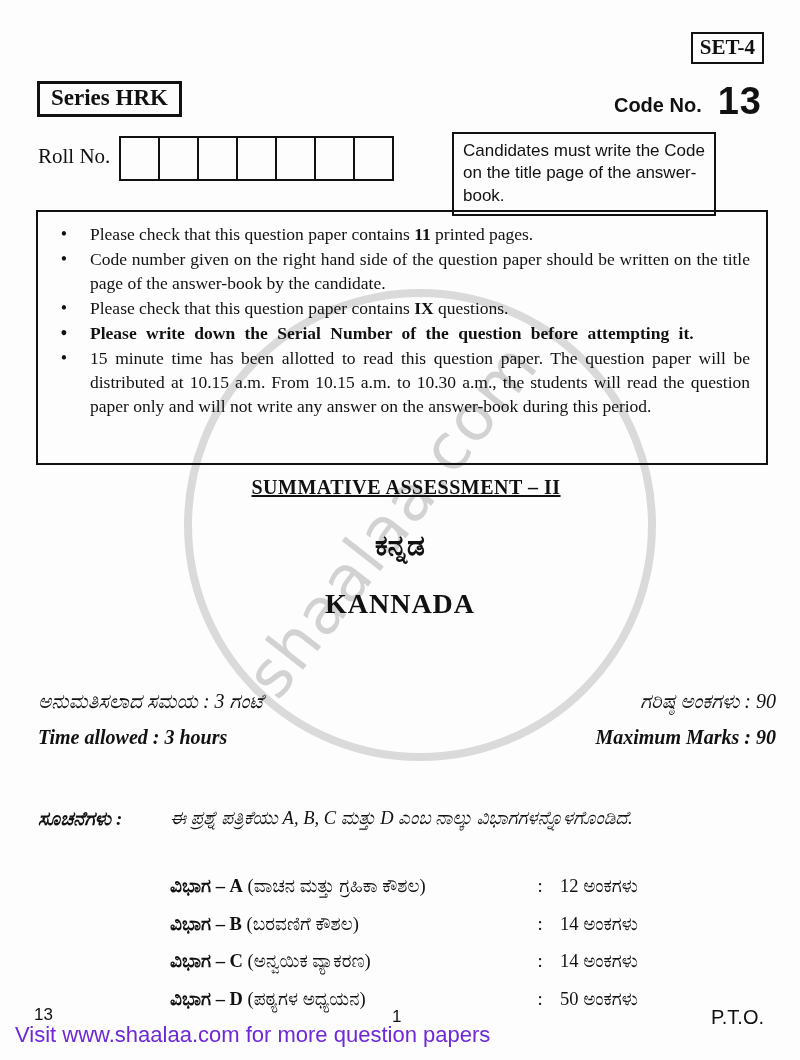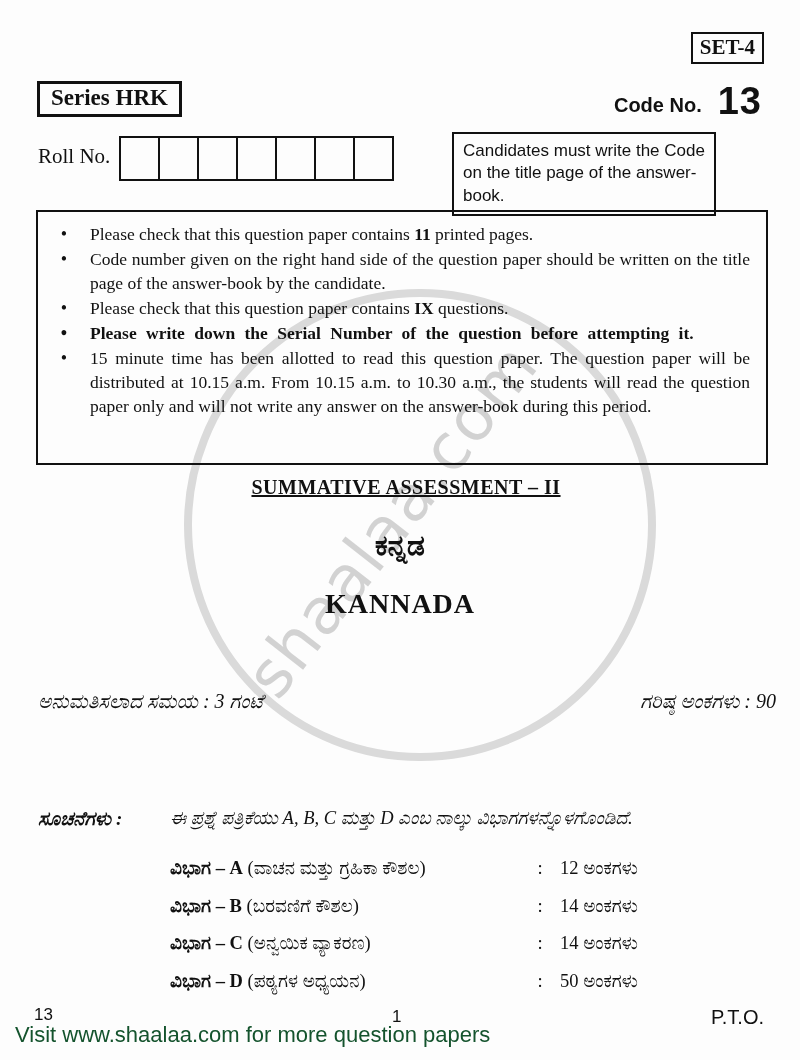--- a/index.html
+++ b/index.html
@@ -132,21 +132,21 @@
   
   .instr-label {
     position: absolute; left: 38px; top: 808px;
     font-weight: bold; font-style: italic; font-size: 19px;
   }
   .instr-intro {
     position: absolute; left: 170px; top: 808px;
     font-style: italic; font-size: 18.5px;
   }
   .instr-sections {
-    position: absolute; left: 170px; top: 850px; right: 120px;
+    position: absolute; left: 170px; top: 868px; right: 120px;
   }
   .instr-row {
     display: grid;
     grid-template-columns: 350px 40px 1fr;
     height: 37.5px;
     align-items: center;
     font-size: 18.5px;
   }
   .instr-row .sec-name { font-weight: bold; }
   .instr-row .sec-colon { text-align: center; }
@@ -160,21 +160,21 @@
     position: absolute; left: 392px; top: 1007px;
     font-family: "Liberation Sans", sans-serif; font-size: 17px;
   }
   .footer-pto {
     position: absolute; right: 36px; top: 1006px;
     font-family: "Liberation Sans", sans-serif; font-size: 20px;
   }
   .footer-visit {
     position: absolute; left: 15px; top: 1022px;
     font-family: "Liberation Sans", sans-serif; font-size: 22px;
-    color: #14532d; z-index: 2;
+    color: #6d28d9; z-index: 2;
     white-space: nowrap;
   }
 </style>
 </head>
 <body>
 
 <div class="page">
 
   <div class="wm-ring"></div>
   <div class="wm-text">shaalaa.com</div>
@@ -232,20 +232,24 @@
 
     </div>
 
     <div class="title-assessment">SUMMATIVE ASSESSMENT – II</div>
     <div class="title-kn">ಕನ್ನಡ</div>
     <div class="title-en">KANNADA</div>
 
     <div class="meta-row meta-kn">
       <span>ಅನುಮತಿಸಲಾದ ಸಮಯ : 3 ಗಂಟೆ</span>
       <span>ಗರಿಷ್ಠ ಅಂಕಗಳು : 90</span>
+    </div>
+    <div class="meta-row meta-en">
+      <span>Time allowed : 3 hours</span>
+      <span>Maximum Marks : 90</span>
     </div>
 
     <div class="instr-label">ಸೂಚನೆಗಳು :</div>
     <div class="instr-intro">ಈ ಪ್ರಶ್ನೆ ಪತ್ರಿಕೆಯು A, B, C ಮತ್ತು D ಎಂಬ ನಾಲ್ಕು ವಿಭಾಗಗಳನ್ನೊಳಗೊಂಡಿದೆ.</div>
 
     <div class="instr-sections">
       <div class="instr-row">
         <span><span class="sec-name">ವಿಭಾಗ – A</span> <span>(ವಾಚನ ಮತ್ತು ಗ್ರಹಿಕಾ ಕೌಶಲ)</span></span>
         <span class="sec-colon">:</span>
         <span>12 ಅಂಕಗಳು</span>

